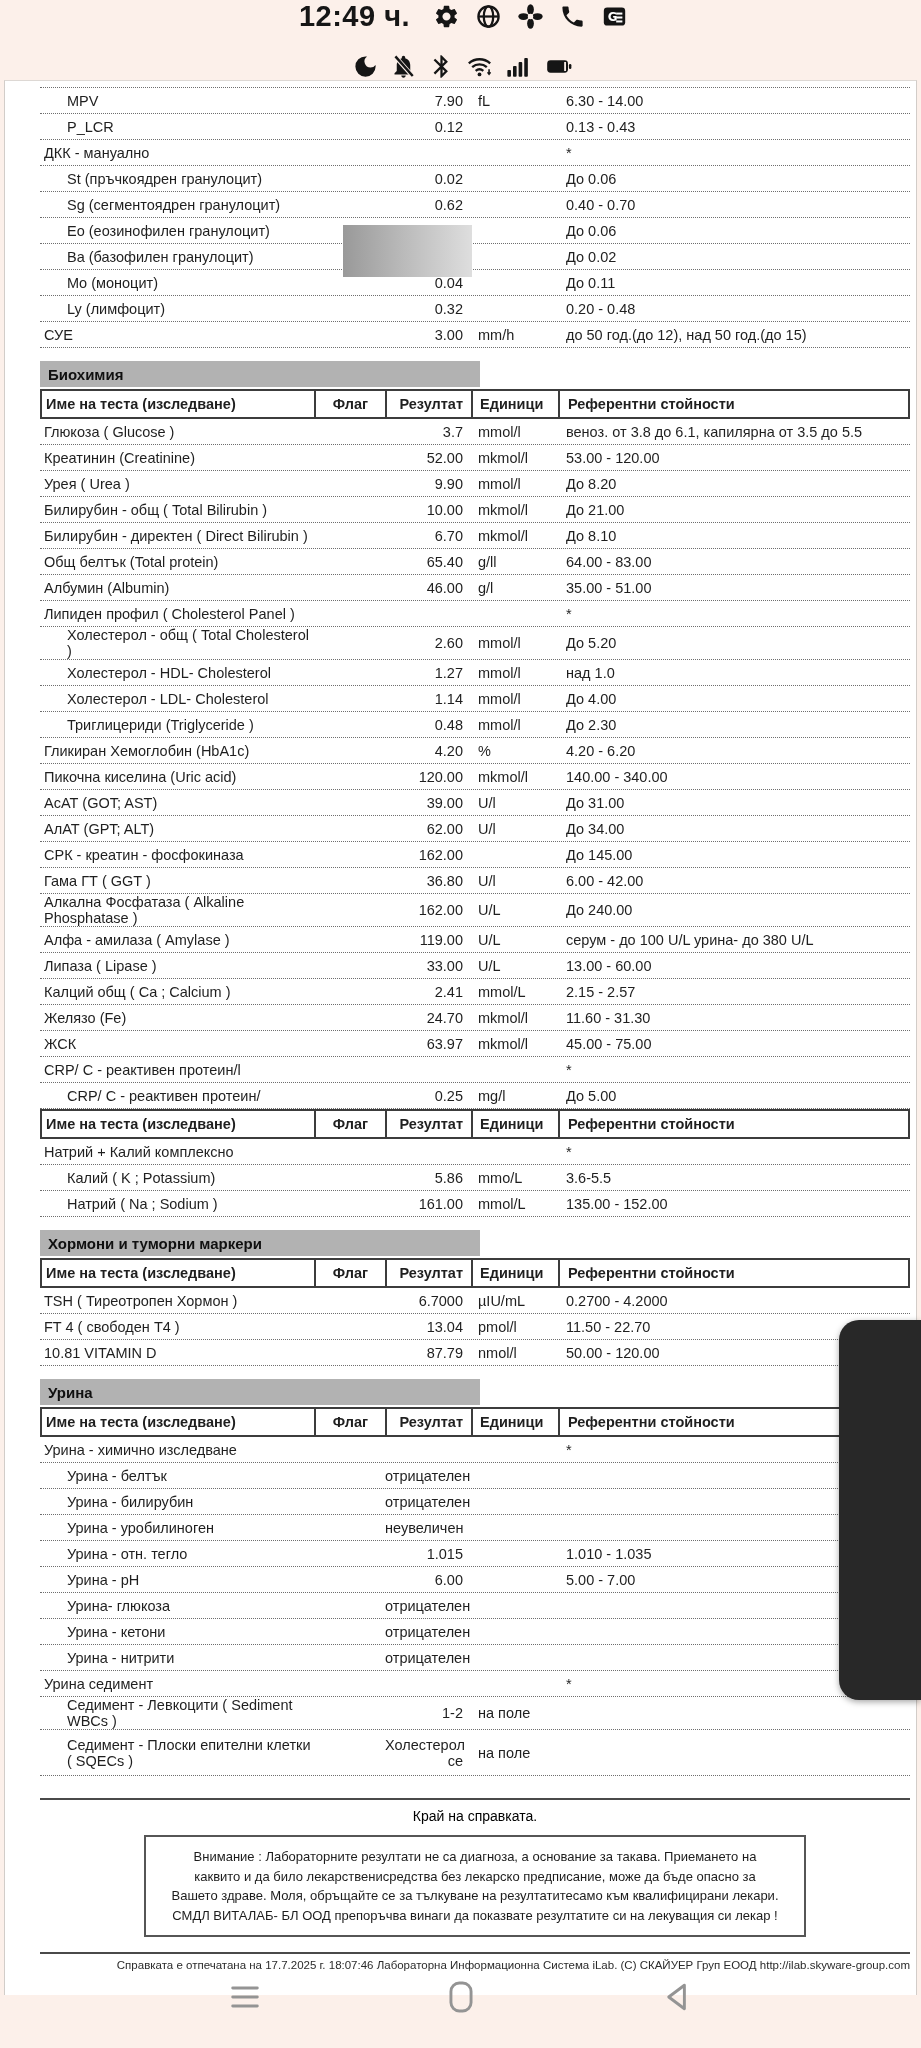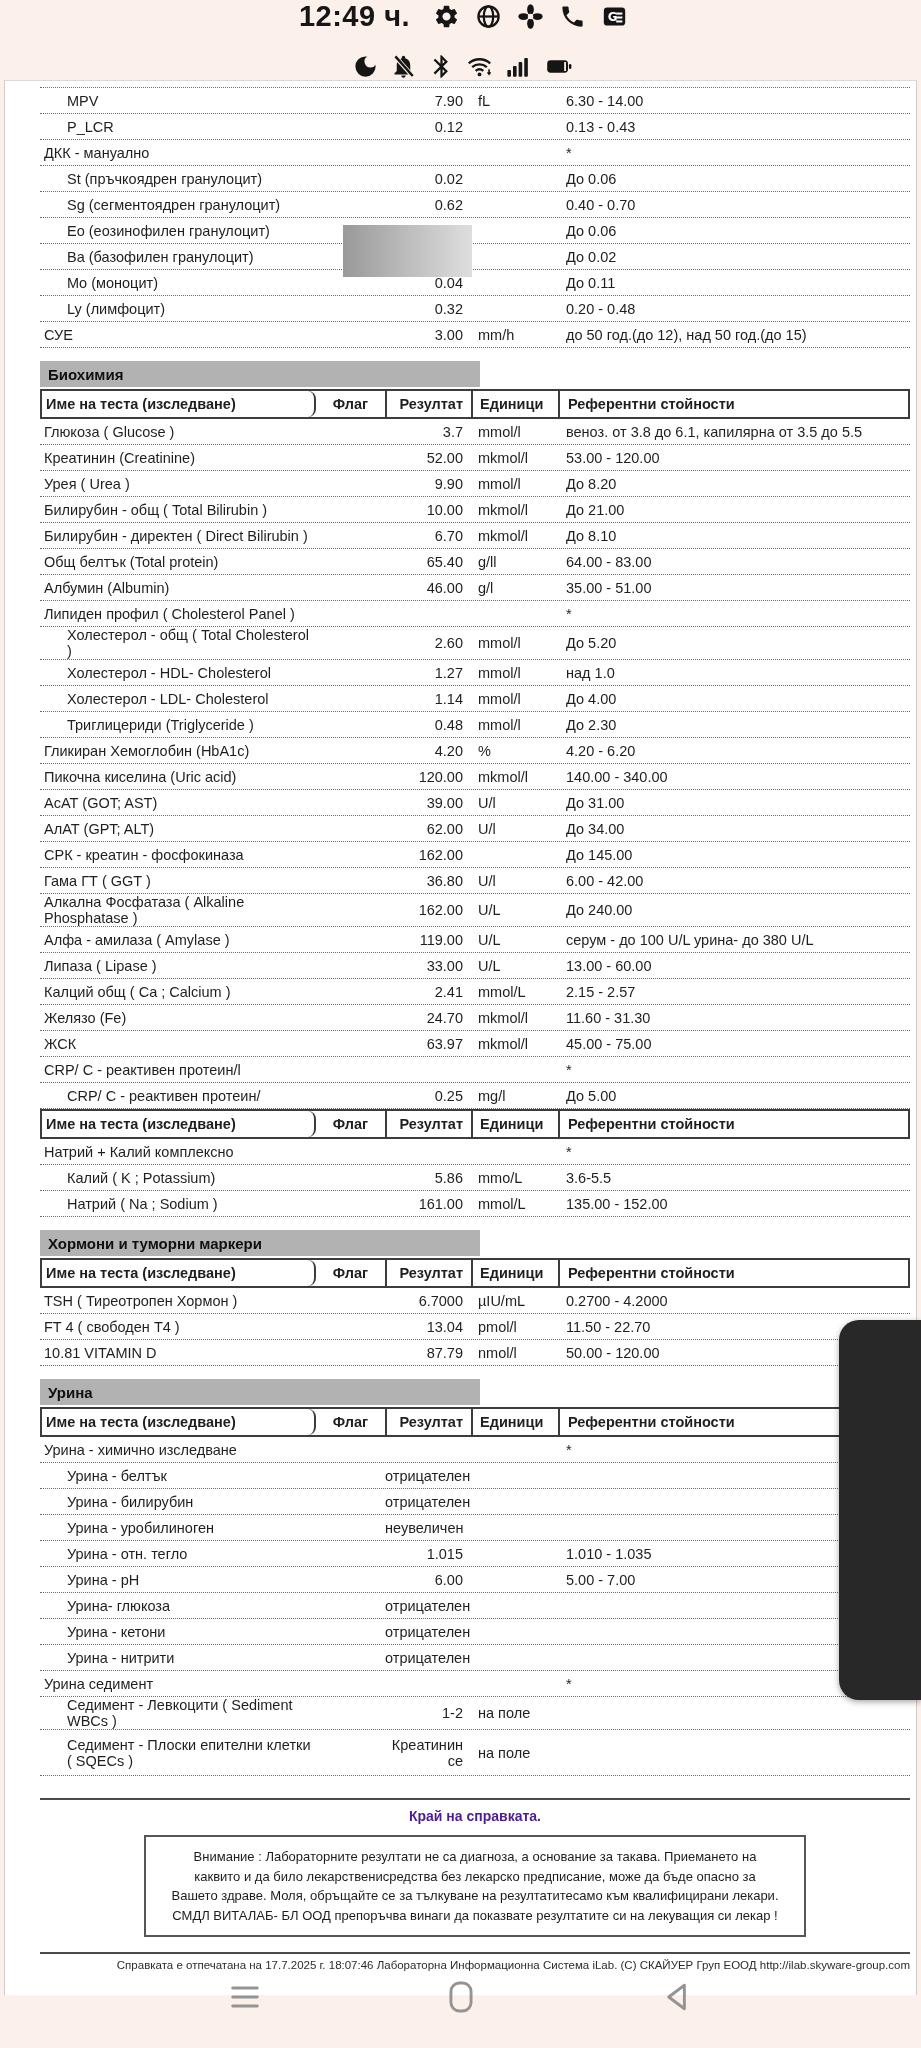--- a/index.html
+++ b/index.html
@@ -38,33 +38,33 @@
   .c-name.ind{padding-left:27px;}
   .c-flag{width:71px;flex:0 0 auto;box-sizing:border-box;text-align:center;}
   .c-res{width:86px;flex:0 0 auto;box-sizing:border-box;text-align:right;padding-right:8px;}
   .c-unit{width:87px;flex:0 0 auto;box-sizing:border-box;padding-left:7px;}
   .c-ref{flex:1 1 auto;padding-left:8px;box-sizing:border-box;}
   .t-head{
     border:2px solid #3c3c3c;font-weight:700;min-height:30px;
     margin-right:0;
   }
   .t-head>div{align-self:stretch;display:flex;align-items:center;}
-  .t-head .c-name{border-right:2px solid #3c3c3c;border-radius:8px;}
+  .t-head .c-name{border-right:2px solid #3c3c3c;}
   .t-head .c-flag{border-right:2px solid #3c3c3c;justify-content:center;}
   .t-head .c-res{border-right:2px solid #3c3c3c;justify-content:flex-end;}
   .t-head .c-unit{border-right:2px solid #3c3c3c;}
   .sec-bar{
     width:440px;background:#b2b2b2;color:#101010;font-weight:700;font-size:15px;
     padding:5px 8px 4px;margin-top:13px;margin-bottom:2px;box-sizing:border-box;
   }
   .section{position:relative;}
 
   
   .end-rule{border-top:2px solid #4a4a4a;margin-top:22px;}
-  .end-note{text-align:center;font-weight:700;font-size:14px;color:#4c1d95;padding:8px 0 2px;}
+  .end-note{text-align:center;font-weight:400;font-size:14px;color:#000000;padding:8px 0 2px;}
   .warning-box{
     width:662px;margin:9px auto 0;border:2px solid #565656;
     padding:10px 24px;box-sizing:border-box;text-align:center;
     font-size:13px;line-height:1.5;color:#1c1c1c;
   }
   .footer-rule{border-top:2px solid #4a4a4a;margin-top:15px;}
   .printed-line{font-size:11.5px;color:#2b2b2b;text-align:right;padding:5px 0 16px;}
 
   
   .gray-redaction{
@@ -570,21 +570,21 @@
           <div class="t-row">
             <div class="c-name ind">Седимент - Левкоцити ( Sediment WBCs )</div>
             <div class="c-flag"></div>
             <div class="c-res">1-2</div>
             <div class="c-unit">на поле</div>
             <div class="c-ref"></div>
           </div>
           <div class="t-row tall">
             <div class="c-name ind">Седимент - Плоски епителни клетки ( SQECs )</div>
             <div class="c-flag"></div>
-            <div class="c-res">Креатинин се</div>
+            <div class="c-res">Холестерол се</div>
             <div class="c-unit">на поле</div>
             <div class="c-ref"></div>
           </div>
         </div>
       </div>
 
     <div class="end-rule"></div>
     <div class="end-note">Край на справката.</div>
     <div class="warning-box">
       <span>Внимание : Лабораторните резултати не са диагноза, а основание за такава. Приемането на каквито и да било лекарственисредства без лекарско предписание, може да бъде опасно за Вашето здраве. Моля, обръщайте се за тълкуване на резултатитесамо към квалифицирани лекари. СМДЛ ВИТАЛАБ- БЛ ООД препоръчва винаги да показвате резултатите си на лекуващия си лекар !</span>

